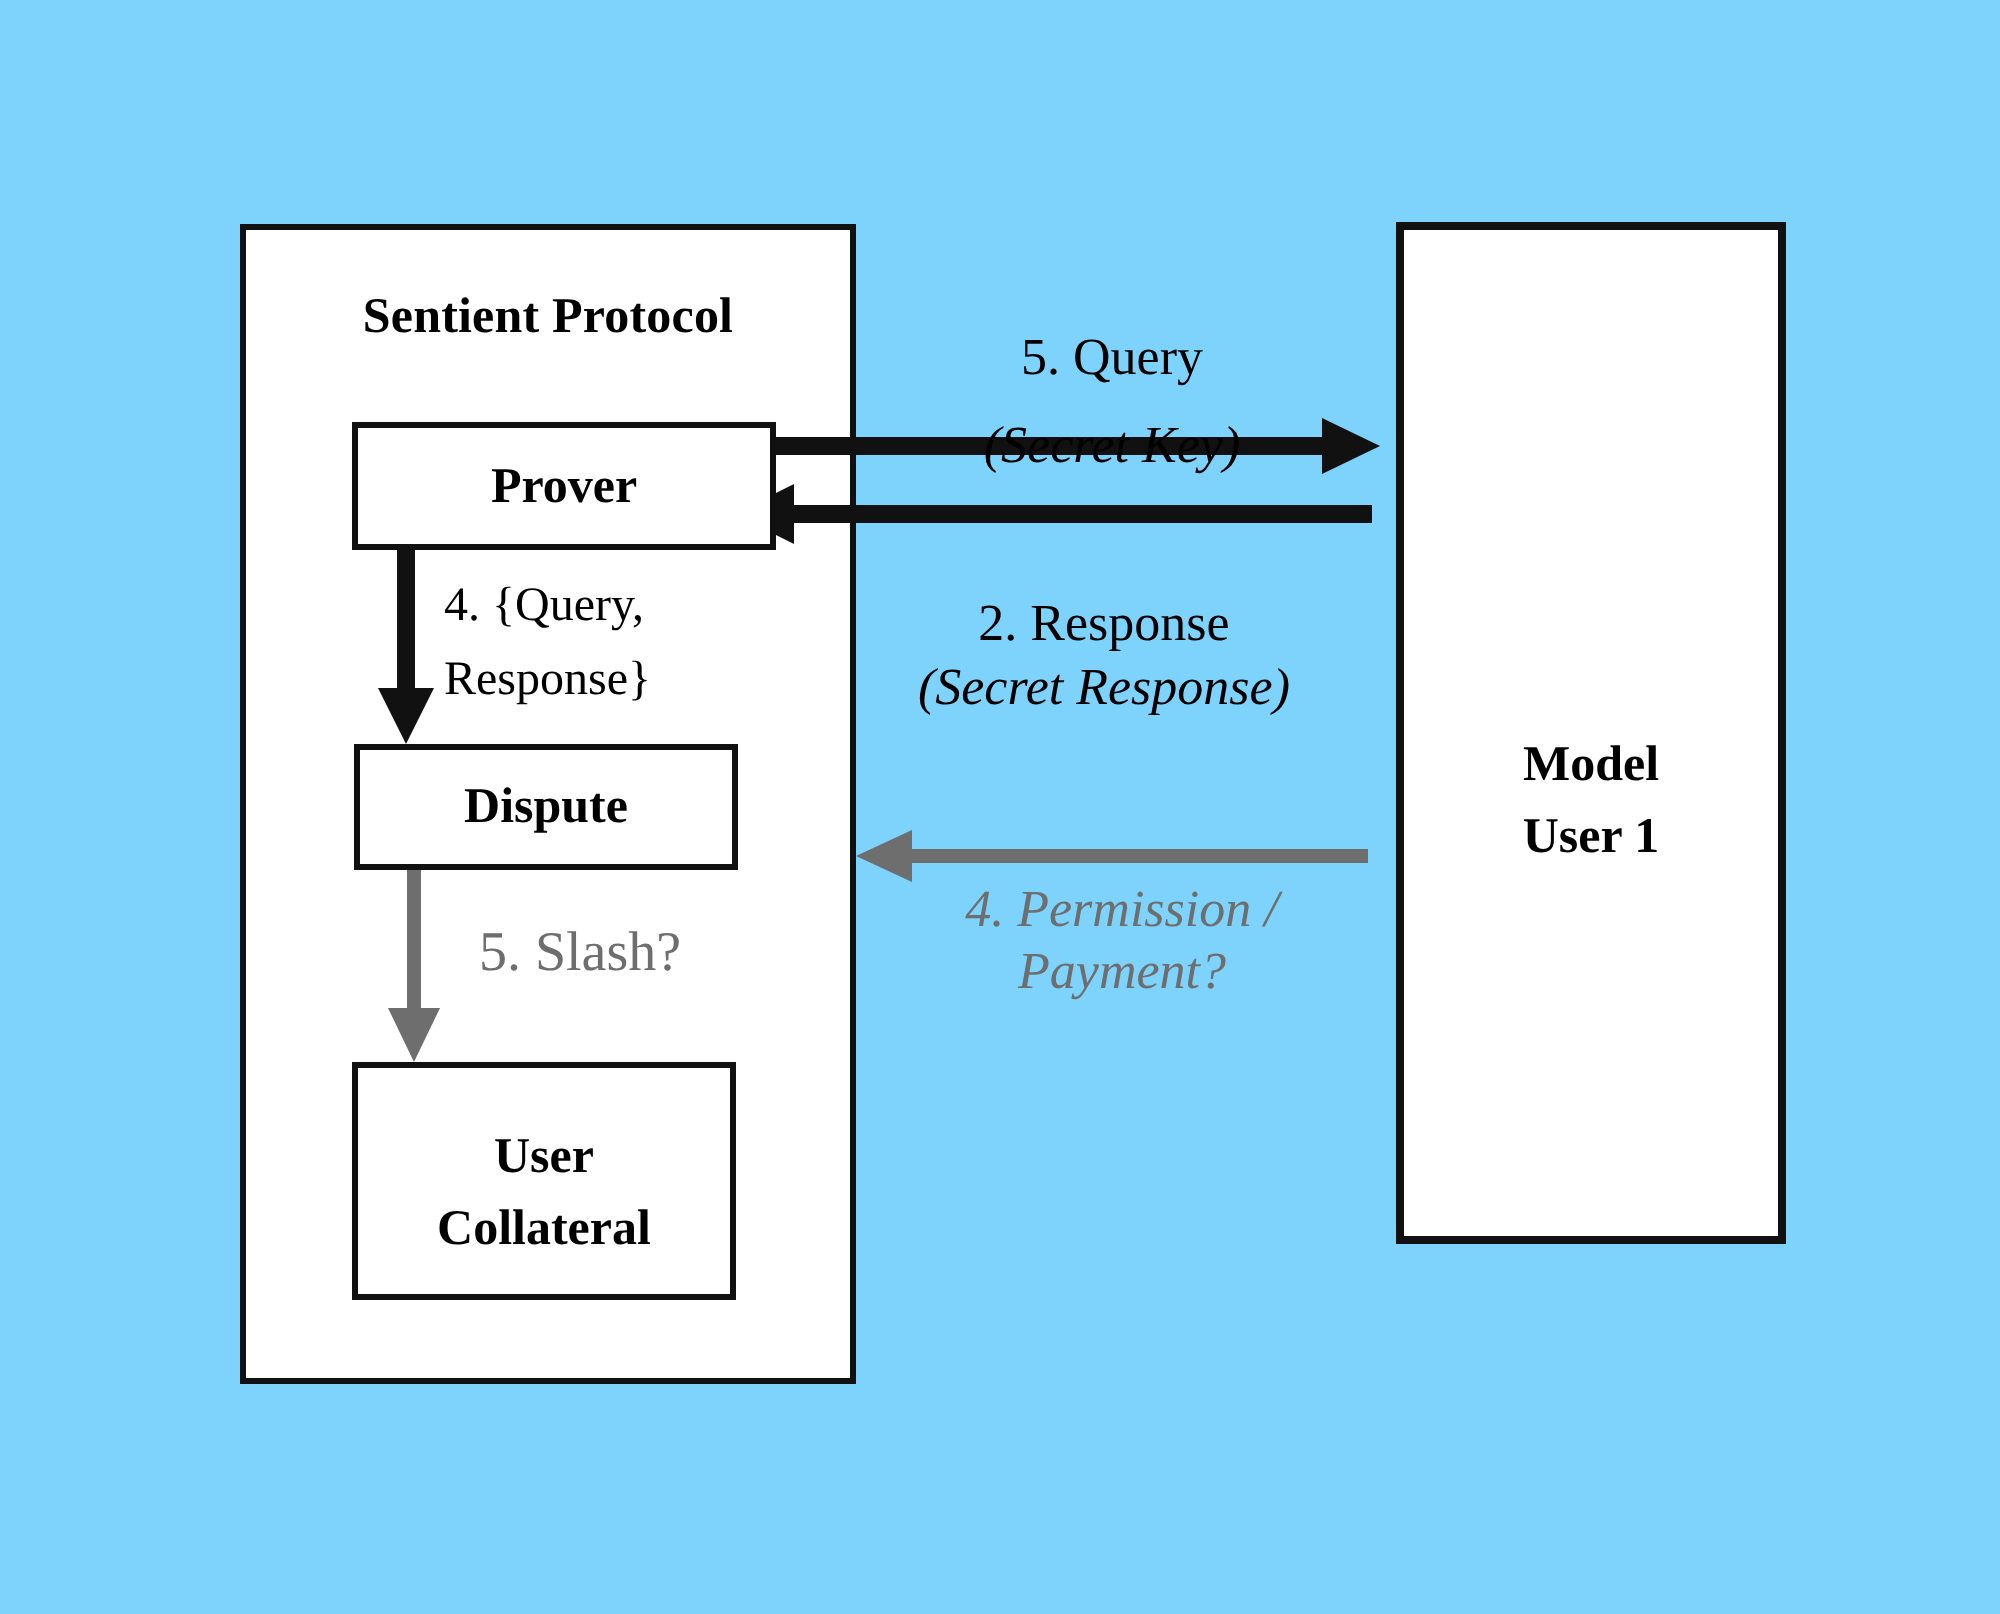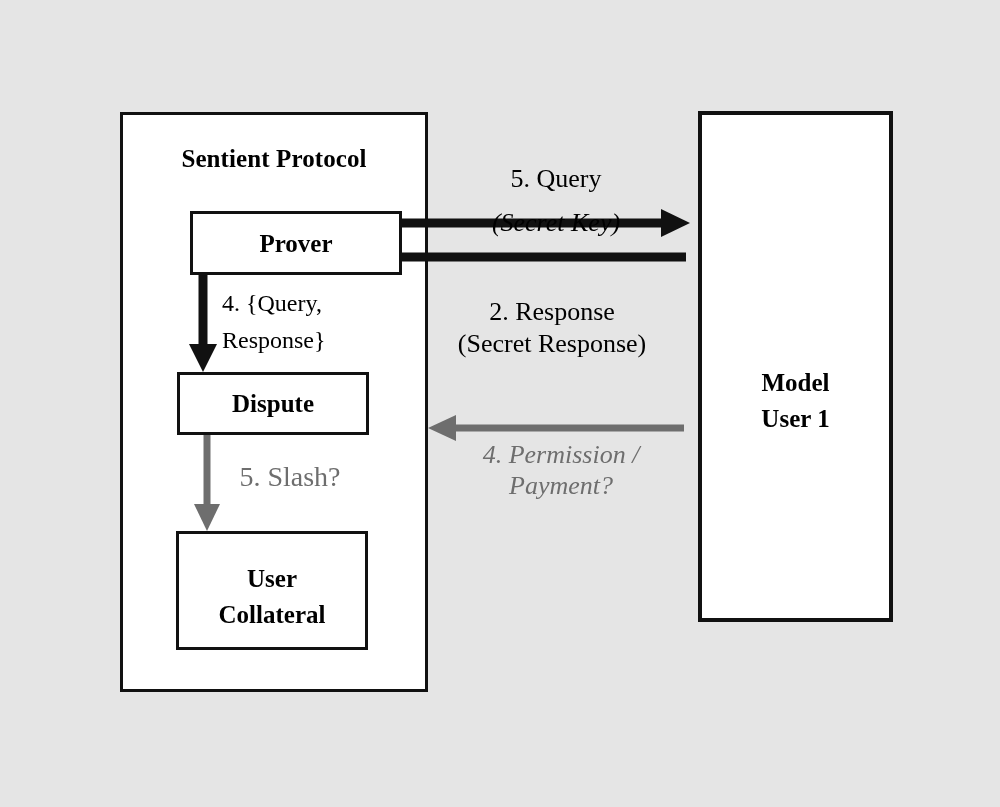--- a/index.html
+++ b/index.html
@@ -11,21 +11,21 @@
     width: 1000px;
     height: 807px;
     font-family: "Liberation Serif", "DejaVu Serif", serif;
     color: #000000;
     overflow: hidden;
   }
   #canvas {
     position: relative;
     width: 1000px;
     height: 807px;
-    background: #e5e5e5;
+    background: #7dd3fc;
   }
 
   
   .box {
     position: absolute;
     box-sizing: border-box;
     background: #ffffff;
     border: 3px solid #111111;
   }
   .box-label {
@@ -62,21 +62,21 @@
     z-index: 1;
   }
   #model-user-label {
     top: 250px;
     font-size: 25px;
     line-height: 1.45;
   }
 
   
   #prover-box {
-    left: 190px;
+    left: 176px;
     top: 211px;
     width: 212px;
     height: 64px;
     z-index: 4;
   }
   #prover-label {
     top: 16px;
     font-size: 25px;
   }
 
@@ -139,20 +139,21 @@
 
   #response-label {
     left: 418px;
     top: 266px;
     width: 268px;
     text-align: center;
     font-size: 26px;
   }
   #response-label .secondary {
     display: block;
+    font-style: italic;
     margin-top: 2px;
   }
 
   #permission-label {
     left: 440px;
     top: 440px;
     width: 242px;
     text-align: center;
     font-size: 26px;
     font-style: italic;

